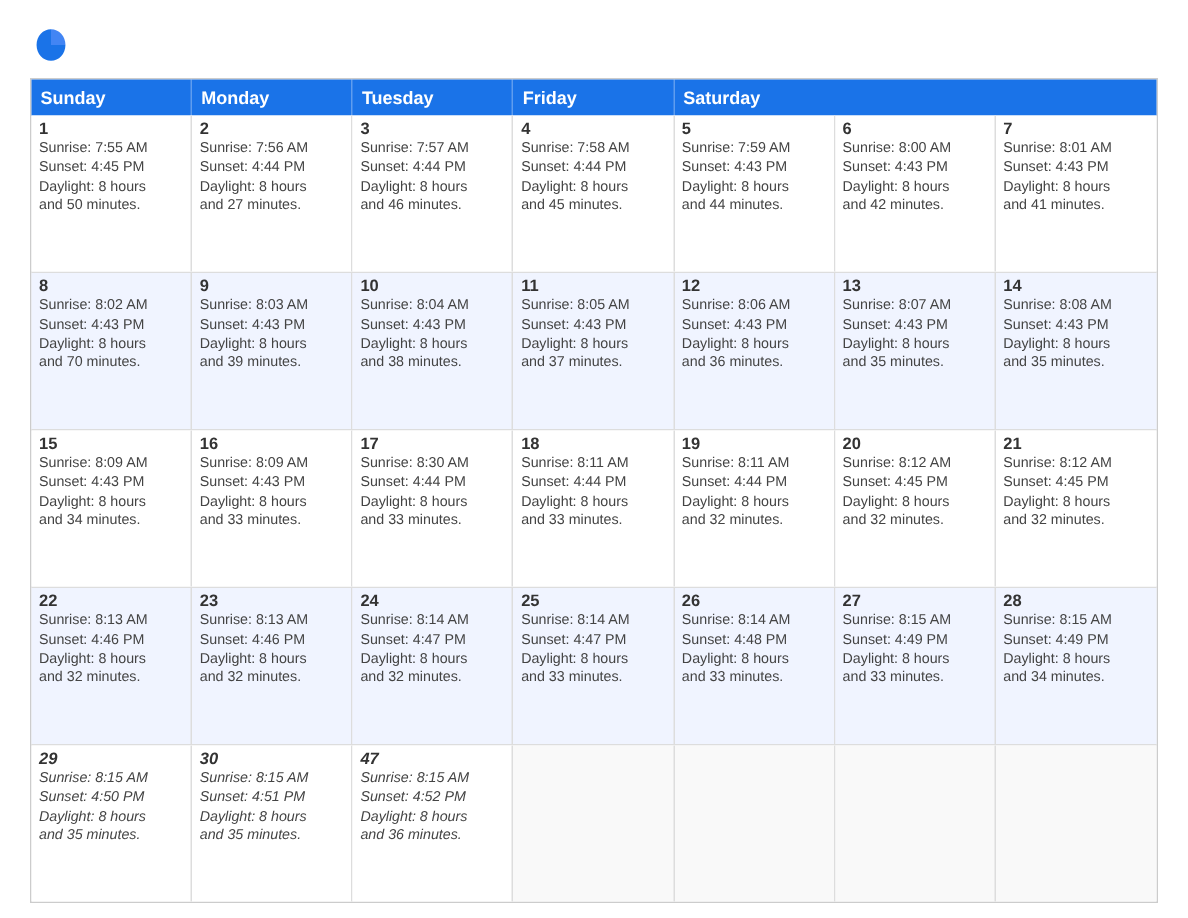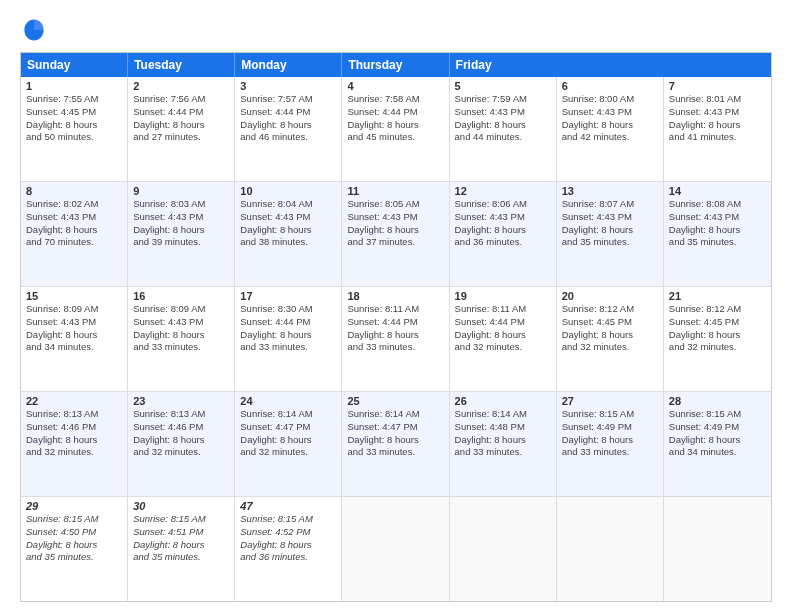--- a/index.html
+++ b/index.html
@@ -127,24 +127,24 @@
     </div>
     <div class="title-block">
       <h1></h1>
       <h2></h2>
     </div>
   </div>
 
   <div class="calendar">
     <div class="cal-header" id="cal-header">
         <div class="cal-header-cell">Sunday</div>
+        <div class="cal-header-cell">Monday</div>
         <div class="cal-header-cell">Tuesday</div>
-        <div class="cal-header-cell">Monday</div>
-        <div class="cal-header-cell">Thursday</div>
         <div class="cal-header-cell">Friday</div>
+        <div class="cal-header-cell">Saturday</div>
       </div>
     <div class="cal-body" id="cal-body">
         <div class="cal-row">
           <div class="cal-cell">
             <span class="day-num">1</span>
             <span class="cell-line">Sunrise: 7:55 AM</span>
             <span class="cell-line">Sunset: 4:45 PM</span>
             <span class="cell-line">Daylight: 8 hours</span>
             <span class="cell-line">and 50 minutes.</span>
           </div>

